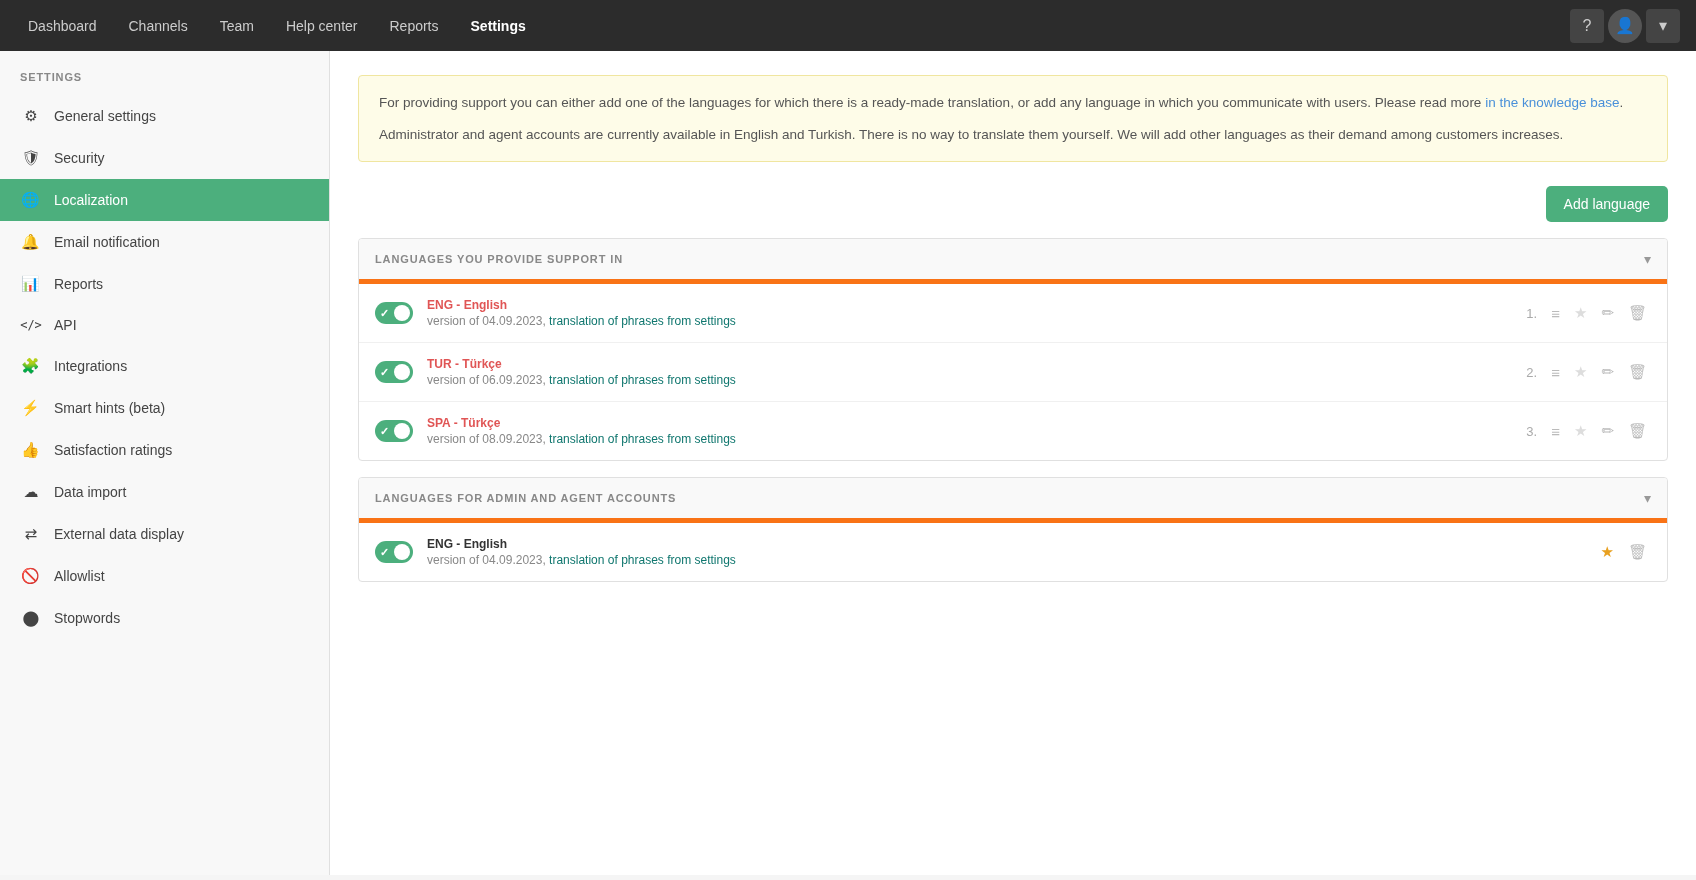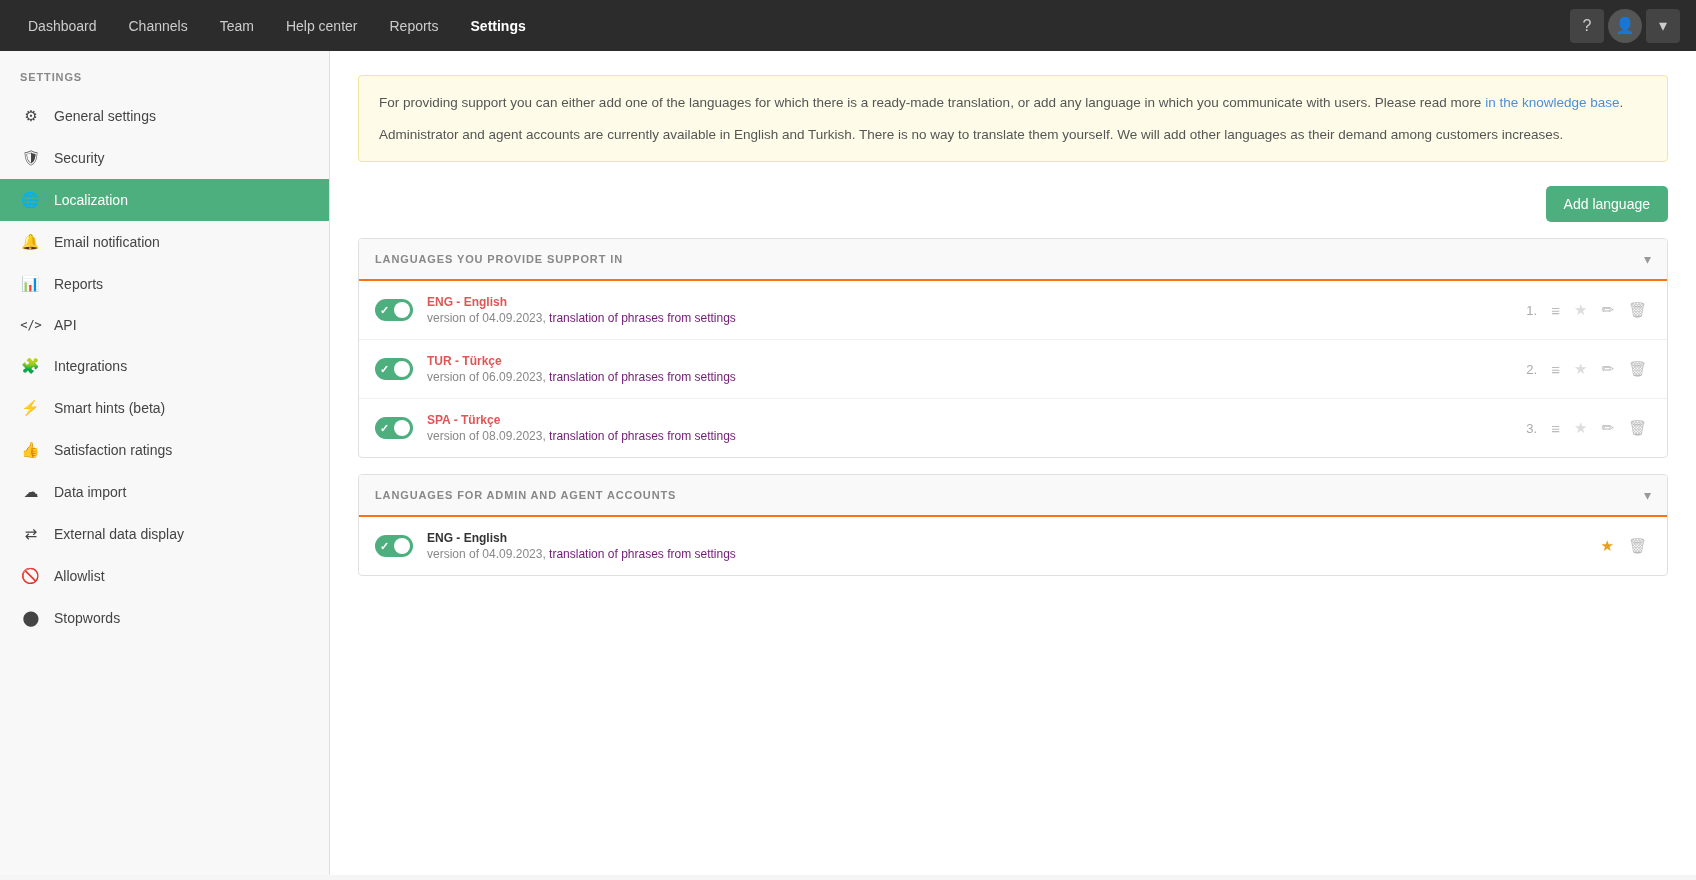--- a/index.html
+++ b/index.html
@@ -145,21 +145,21 @@
       border-radius: 4px;
       margin-bottom: 16px;
       overflow: hidden;
     }
     .section-header {
       display: flex;
       align-items: center;
       justify-content: space-between;
       padding: 12px 16px;
       background: #f9f9f9;
-      border-bottom: 2px solid #f97316;
+      border-bottom: 5px solid #f97316;
     }
     .section-title {
       font-size: 11px;
       font-weight: 700;
       letter-spacing: 0.08em;
       color: #888;
       text-transform: uppercase;
     }
     .chevron {
       color: #999;
@@ -216,21 +216,21 @@
       font-weight: 600;
       font-size: 12px;
       color: #e05555;
     }
     .lang-name.black { color: #333; }
     .lang-version {
       font-size: 12px;
       color: #888;
       margin-top: 2px;
     }
-    .lang-version a { color: #701a75; text-decoration: none; }
+    .lang-version a { color: #0f766e; text-decoration: none; }
 
     .lang-actions {
       display: flex;
       align-items: center;
       gap: 6px;
       color: #aaa;
       font-size: 13px;
     }
     .lang-num {
       color: #aaa;

